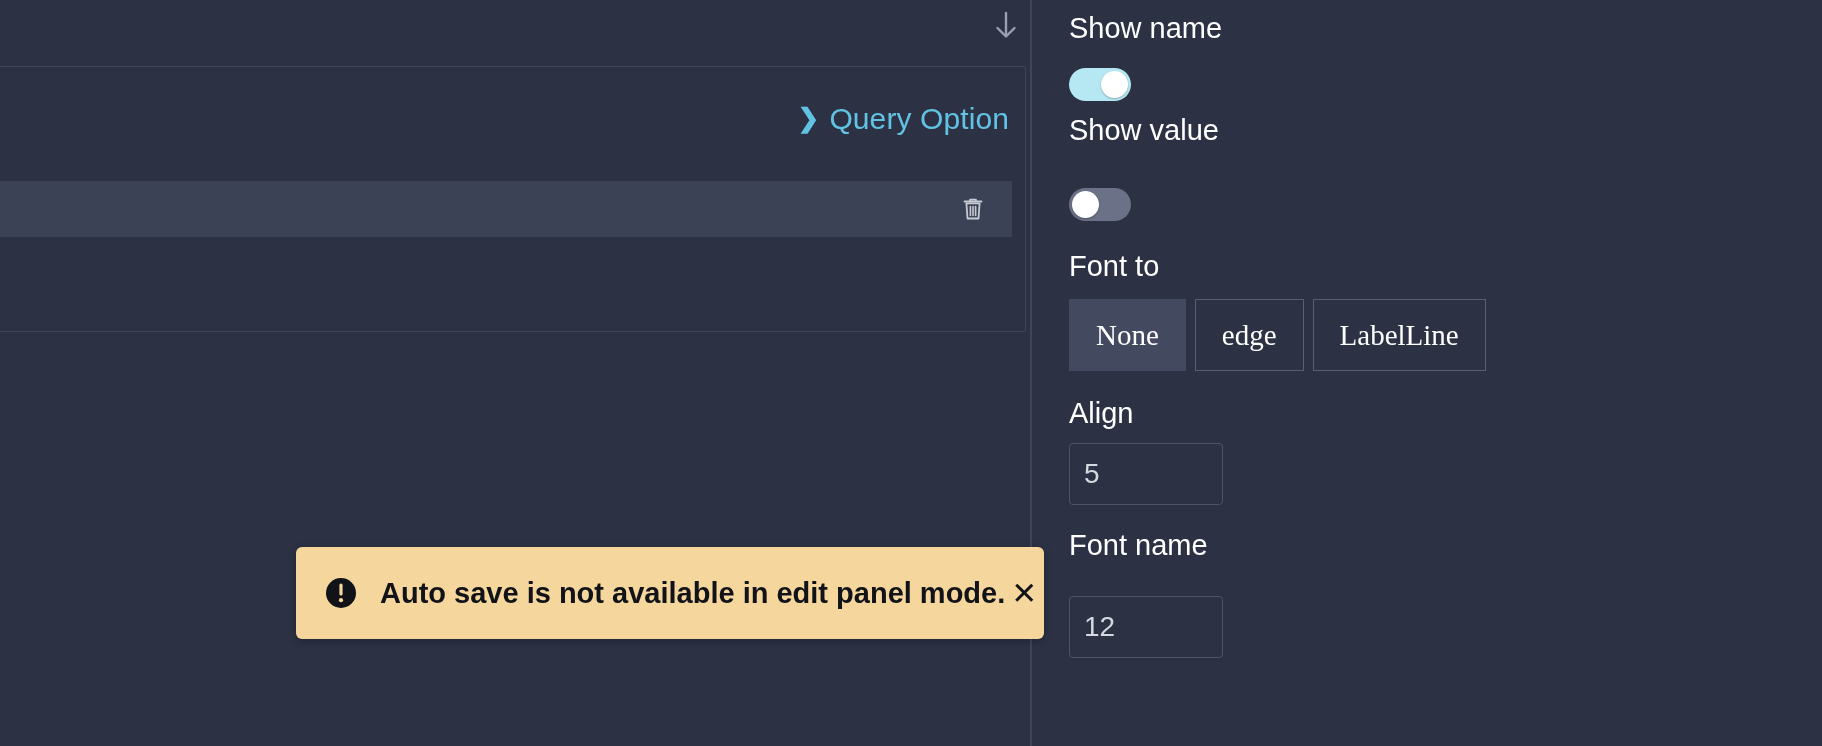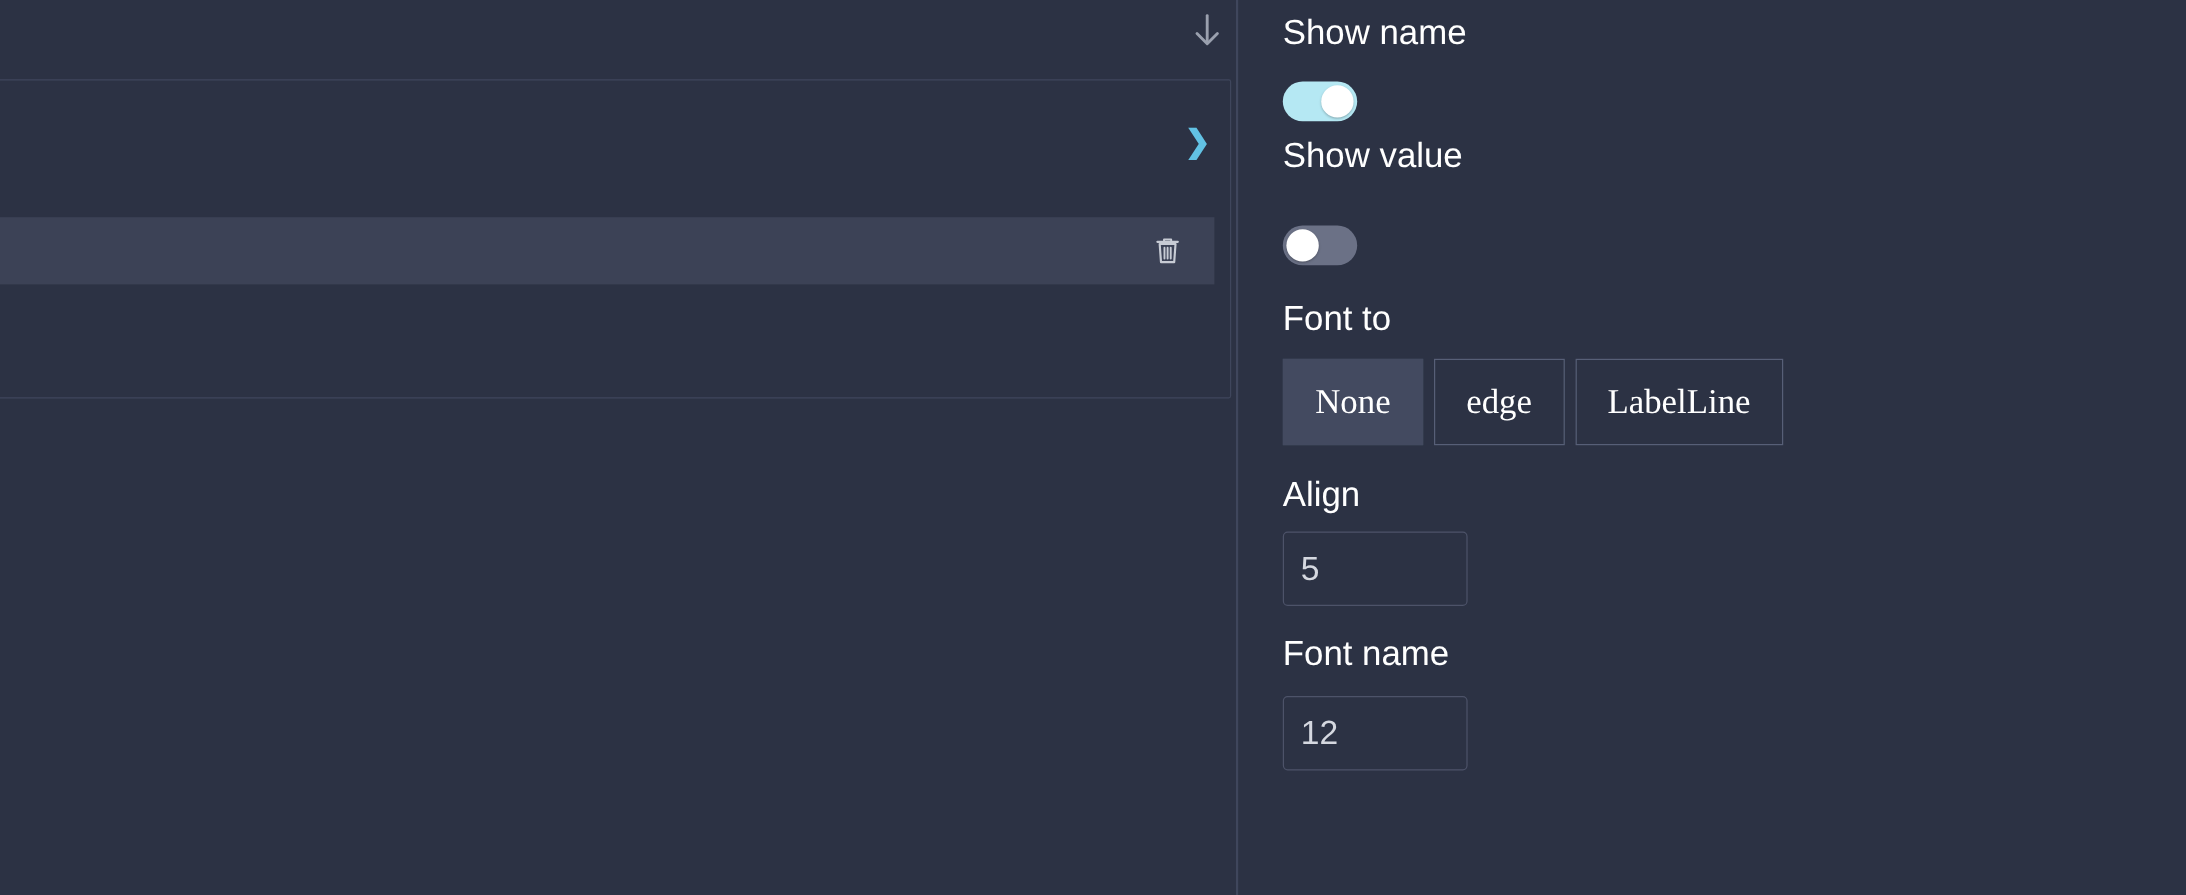--- a/index.html
+++ b/index.html
@@ -217,21 +217,21 @@
   .sb { position: absolute; }
   #row-show-name-label  { left: 37px; top: 14px; }
   #row-show-name-toggle { left: 37px; top: 68px; }
   #row-show-value-label { left: 37px; top: 116px; }
   #row-show-value-toggle{ left: 37px; top: 188px; }
   #row-align-label      { left: 37px; top: 252px; }
   #row-align-group      { left: 37px; top: 299px; }
   #row-margin-label     { left: 37px; top: 399px; }
   #row-margin-input     { left: 37px; top: 443px; }
   #row-fontsize-label   { left: 37px; top: 531px; }
-  #row-fontsize-input   { left: 37px; top: 580px; }
+  #row-fontsize-input   { left: 37px; top: 596px; }
 
   
   .toast {
     position: absolute;
     left: 296px;
     top: 547px;
     width: 748px;
     height: 92px;
     background: #f5d79e;
     border-radius: 6px;
@@ -286,20 +286,21 @@
           <path d="M4.5 17 L13 25.5 L21.5 17" stroke="#9aa0ae" stroke-width="2.4" fill="none" stroke-linecap="round" stroke-linejoin="round"></path>
         </svg>
       </div>
     </div>
 
     <div class="query-box">
 
       <div class="query-option-row">
         <span class="query-option-link">
           <span class="query-option-chevron">❯</span>
+          <span>Query Option</span>
         </span>
       </div>
 
       <div class="query-row">
         <span class="trash-btn" title="delete query">
           <svg width="22" height="24" viewBox="0 0 22 24" aria-hidden="true">
             <path d="M2.5 4.5 H19.5" stroke="#c7cbd4" stroke-width="1.8" stroke-linecap="round"></path>
             <path d="M8 4.5 V2.6 H14 V4.5" stroke="#c7cbd4" stroke-width="1.6" fill="none" stroke-linejoin="round"></path>
             <path d="M4.4 6.3 H17.6 L16.5 21.5 H5.5 Z" stroke="#c7cbd4" stroke-width="1.8" fill="none" stroke-linejoin="round"></path>
             <path d="M8.4 9.5 V18.5 M11 9.5 V18.5 M13.6 9.5 V18.5" stroke="#c7cbd4" stroke-width="1.6" stroke-linecap="round"></path>
@@ -345,14 +346,25 @@
     </div>
 
     <div class="sb opt-label" id="row-fontsize-label">Font name</div>
 
     <div class="sb" id="row-fontsize-input">
       <input class="num-input" type="text" value="12" style="">
     </div>
 
   </div>
 
+  <div class="toast">
+    <span class="toast-icon">
+      <svg width="34" height="34" viewBox="0 0 34 34" aria-hidden="true">
+        <circle cx="17" cy="17" r="15" fill="#111318"></circle>
+        <rect x="15.4" y="7.6" width="3.2" height="12" rx="1.6" fill="#f5d79e"></rect>
+        <circle cx="17" cy="24.2" r="2.1" fill="#f5d79e"></circle>
+      </svg>
+    </span>
+    <span class="toast-msg">Auto save is not available in edit panel mode.</span>
+    <span class="toast-close">✕</span>
+  </div>
 
 </div>
 
 </body></html>

